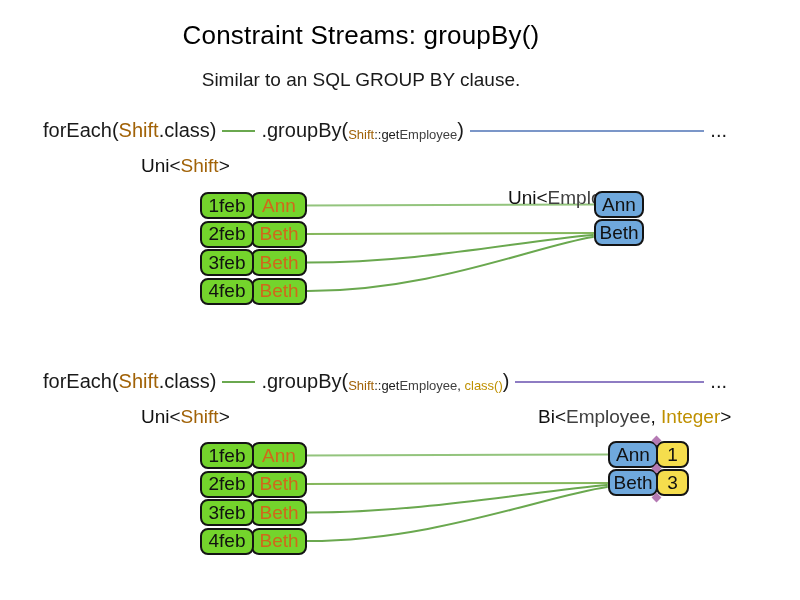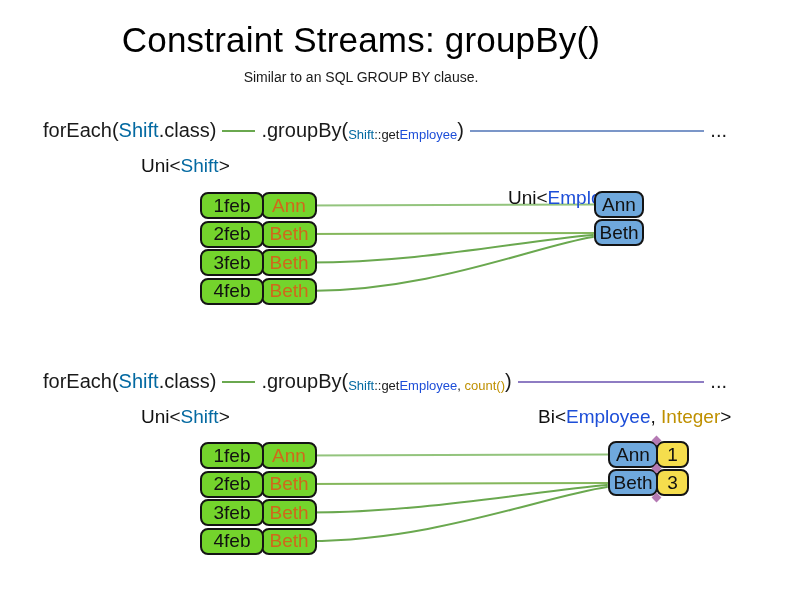--- a/index.html
+++ b/index.html
@@ -3,48 +3,48 @@
 <meta charset="utf-8">
 <style>
   html,body{margin:0;padding:0;}
   body{
     width:800px;height:600px;position:relative;overflow:hidden;
     background:#ffffff;font-family:"Liberation Sans",sans-serif;color:#111;
   }
   .abs{position:absolute;}
   .title{
     left:0;top:20px;width:722px;text-align:center;
-    font-size:35px;color:#000;letter-spacing:0.2px;
+    font-size:26px;color:#000;letter-spacing:0.2px;
   }
   .subtitle{
     left:0;top:69px;width:722px;text-align:center;
-    font-size:14px;color:#1a1a1a;
+    font-size:19px;color:#1a1a1a;
   }
   .codeline{
     left:43px;width:684px;display:flex;align-items:flex-end;
     font-size:20px;color:#1a1a1a;white-space:pre;
   }
   .codeline .small{font-size:13px;}
-  .tok-green{color:#0369a1;}
-  .tok-blue{color:#1d4ed8;}
+  .tok-green{color:#a16207;}
+  .tok-blue{color:#404040;}
   .tok-gold{color:#bf9000;}
   .conn{align-self:center;height:2px;flex:0 0 auto;margin:0 6px;}
   .conn-green{width:33px;background:#6aa84f;}
   .conn-fill{flex:1 1 auto;}
   .conn-blue{background:#7b96c8;}
   .conn-purple{background:#8e7cc3;}
   .slabel{width:220px;text-align:left;font-size:19px;color:#111;white-space:pre;}
   .gtable{left:200px;}
   .grow{display:flex;margin-bottom:1.5px;}
   .cell{
     box-sizing:border-box;height:27px;border:2px solid #141414;border-radius:8px;
     display:flex;align-items:center;justify-content:center;font-size:19px;
     background:#74d42c;
   }
-  .cell-date{width:64px;color:#111;position:relative;z-index:2;}
+  .cell-date{width:54px;color:#111;position:relative;z-index:2;}
   .cell-name{width:56px;margin-left:-3px;color:#d0681b;}
   .groupcol .grouprow{display:flex;margin-bottom:1px;}
   .bluebox,.yellowbox{
     box-sizing:border-box;height:27px;border:2px solid #141414;border-radius:8px;
     display:flex;align-items:center;justify-content:center;font-size:19px;color:#111;
   }
   .bluebox{width:50px;background:#6fa8dc;position:relative;z-index:2;}
   .yellowbox{width:33px;background:#f5dd4d;margin-left:-2px;}
   .diamond{width:7px;height:7px;background:#b57ab4;transform:rotate(45deg);z-index:3;}
   svg.flow{left:0;top:0;pointer-events:none;}
@@ -106,21 +106,21 @@
     <div class="bluebox">Ann</div>
   </div>
   <div class="grouprow">
     <div class="bluebox">Beth</div>
   </div>
 </div>
 
 <div class="abs codeline" style="top:370px;">
   <span>forEach(</span><span class="tok-green">Shift</span><span>.class)</span>
   <span class="conn conn-green"></span>
-  <span>.groupBy(</span><span class="small tok-green">Shift</span><span class="small">::get</span><span class="small tok-blue">Employee</span><span class="small">, </span><span class="small tok-gold">count()</span><span>)</span>
+  <span>.groupBy(</span><span class="small tok-green">Shift</span><span class="small">::get</span><span class="small tok-blue">Employee</span><span class="small">, </span><span class="small tok-gold">class()</span><span>)</span>
   <span class="conn conn-fill conn-purple"></span>
   <span>...</span>
 </div>
 
 <div class="abs slabel" style="left:141px;top:406px;"><span>Uni&lt;</span><span class="tok-green">Shift</span><span>&gt;</span></div>
 
 <div class="abs slabel" style="left:538px;top:406px;white-space:pre;"><span>Bi&lt;</span><span class="tok-blue">Employee</span><span>, </span><span class="tok-gold">Integer</span><span>&gt;</span></div>
 
 <div class="abs gtable" style="top:442px;">
   <div class="grow">

